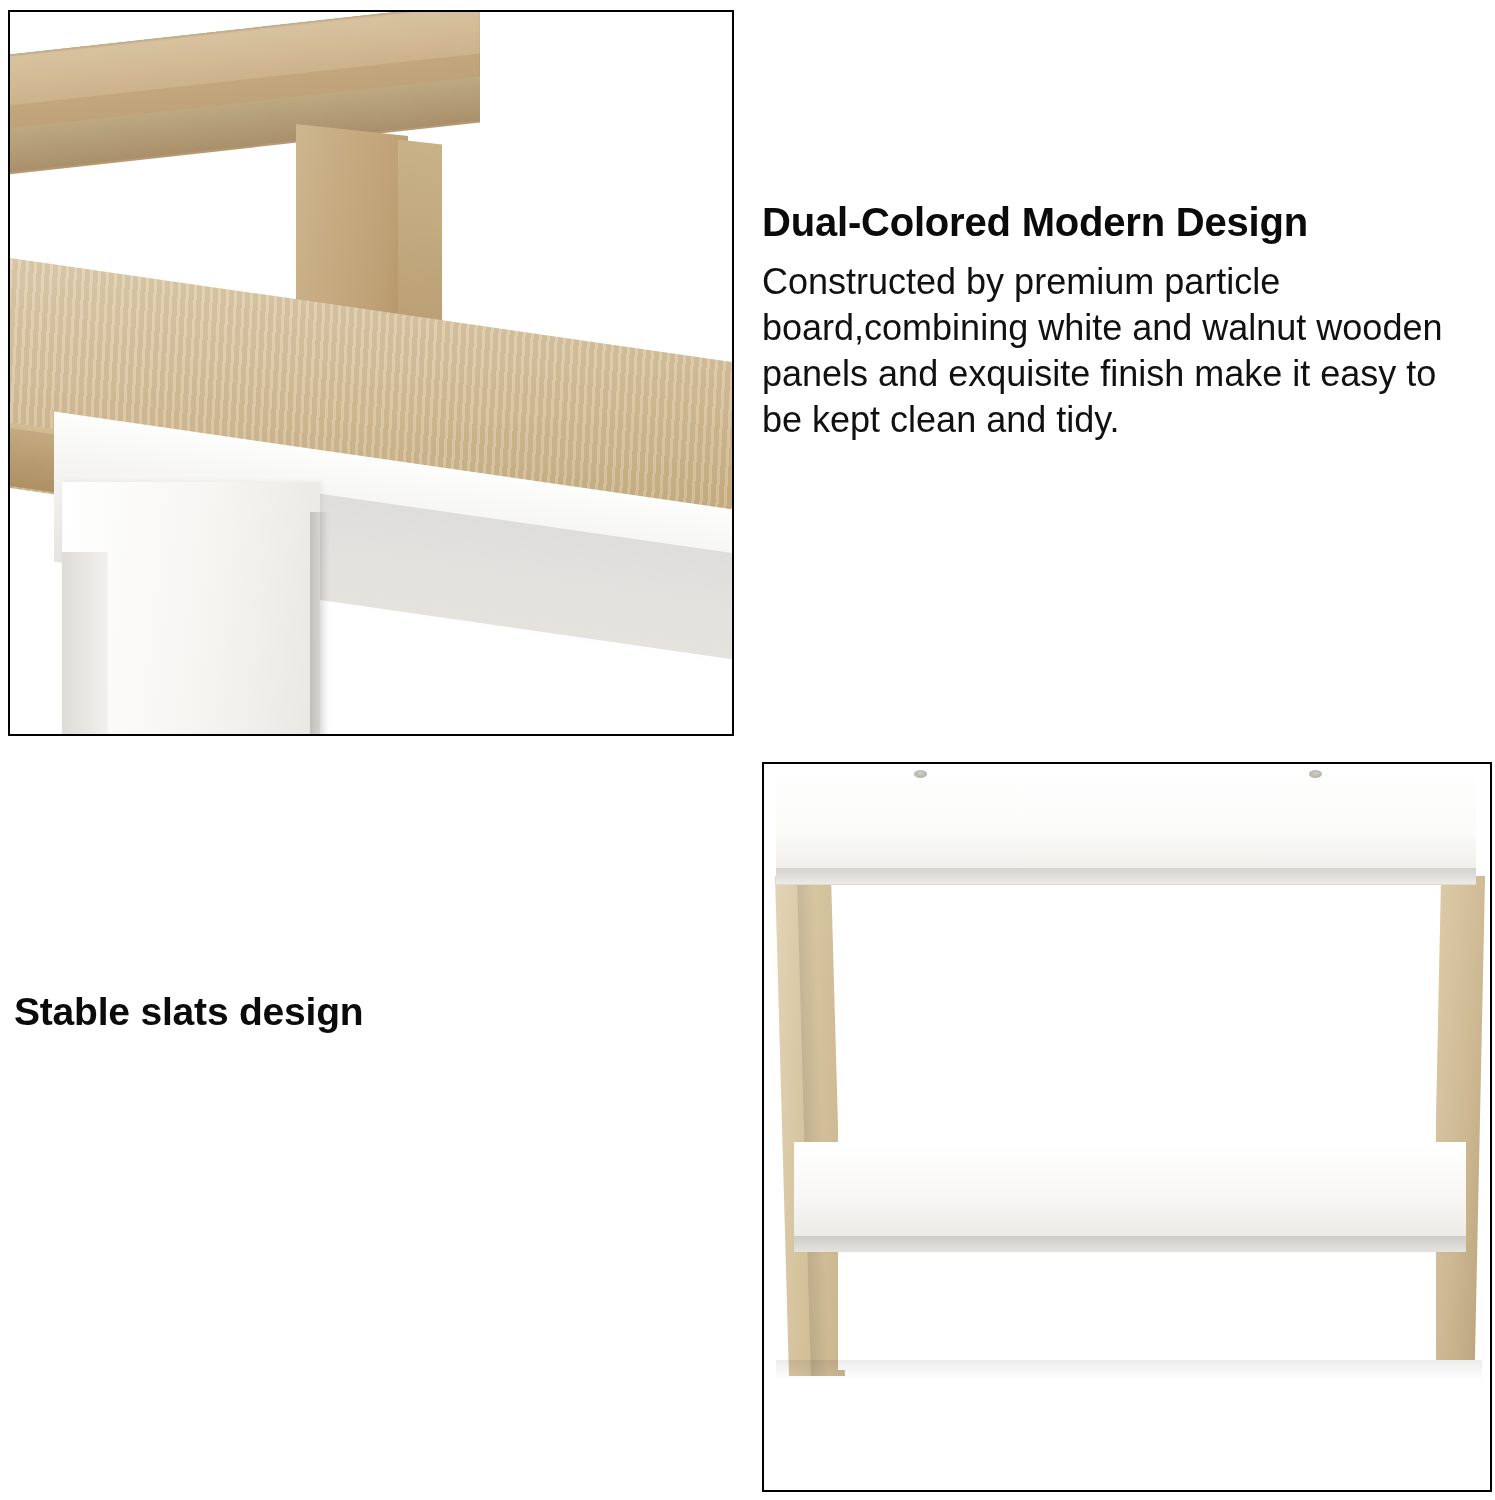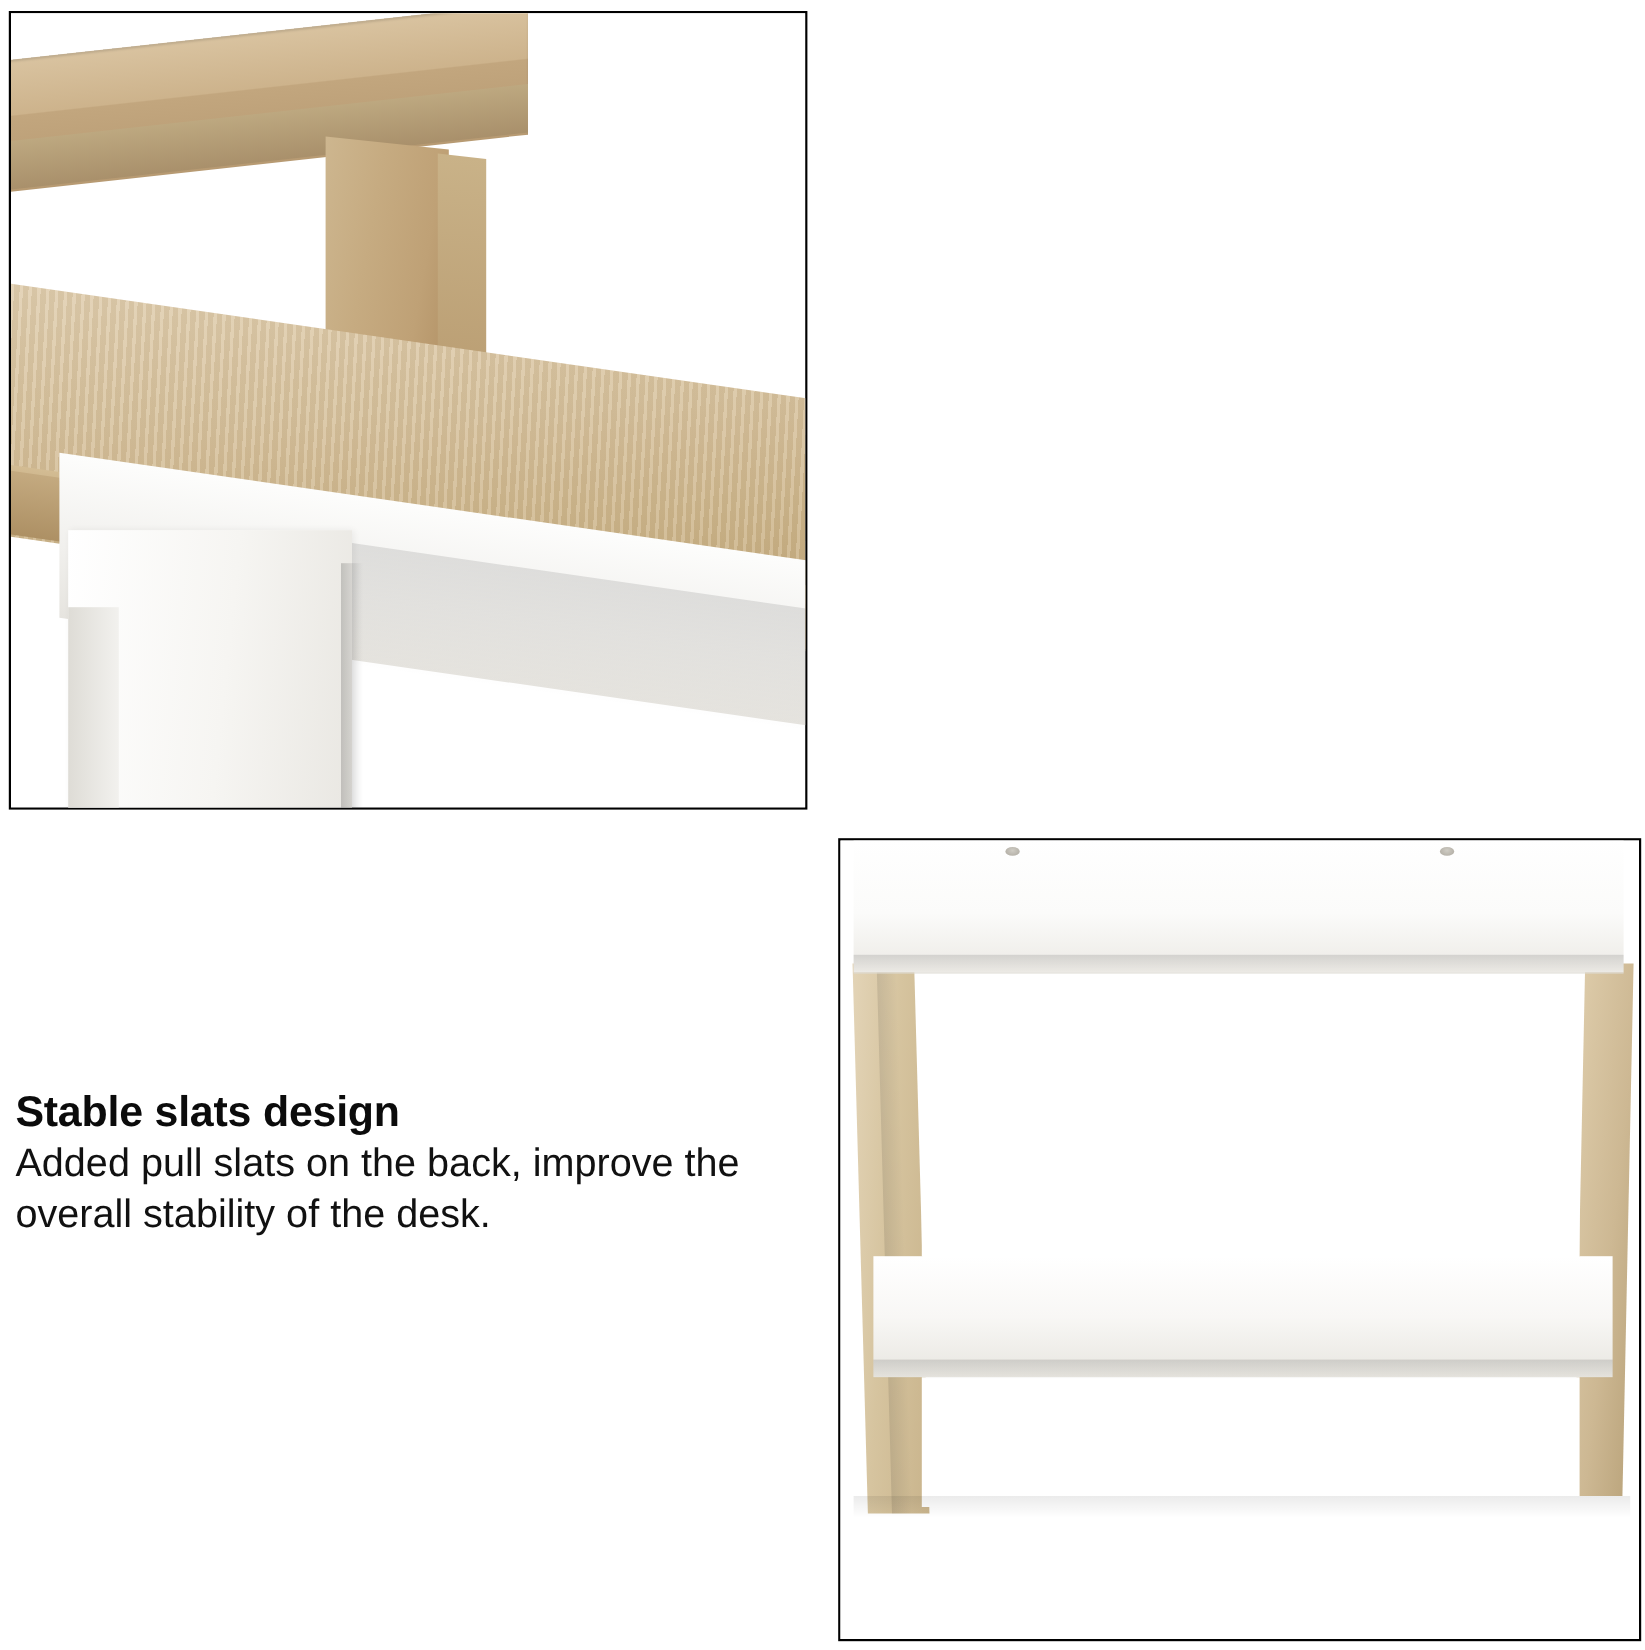--- a/index.html
+++ b/index.html
@@ -312,24 +312,27 @@
       <div class="left-strip"></div>
       <div class="desktop-edge"></div>
       <div class="white-apron"></div>
       <div class="under-shadow"></div>
       <div class="white-leg"></div>
       <div class="leg-notch"></div>
       <div class="white-leg-shadow"></div>
     </div>
   </div>
 
+  <div class="text-block" id="text-dual">
+    <h2 class="heading">Dual-Colored Modern Design</h2>
+    <p class="body-text">Constructed by premium particle board,combining white and walnut wooden panels and exquisite finish make it easy to be kept clean and tidy.</p>
+  </div>
 
   <div class="text-block" id="text-stable">
     <h2 class="heading">Stable slats design</h2>
-    <p class="body-text">Added pull slats on the back, improve the overall stability of the desk.</p>
   </div>
 
   <div class="photo" id="photo-back-slats">
     <div class="scene">
       <div class="leg-left"></div>
       <div class="leg-left-edge"></div>
       <div class="leg-right"></div>
       <div class="inner-void"></div>
       <div class="inner-void2"></div>
       <div class="slat-top"></div>

